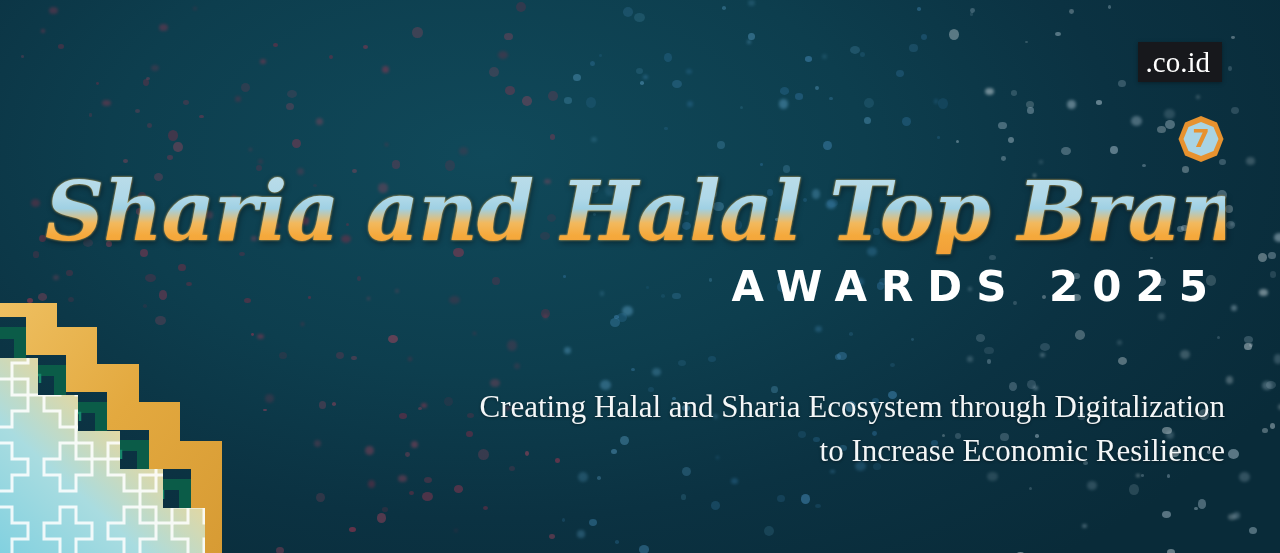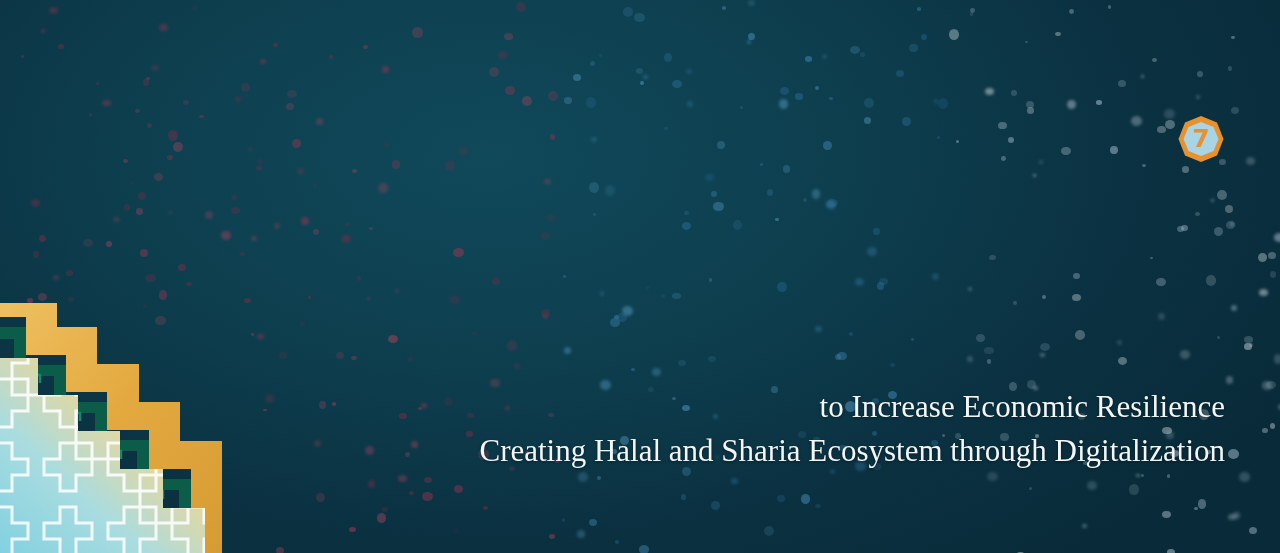--- a/index.html
+++ b/index.html
@@ -605,35 +605,38 @@
           <path d="M172,220 l16,0 l0,-16 l16,0 l0,16 l16,0 l0,16 l-16,0 l0,16 l-16,0 l0,-16 l-16,0 Z"></path>
           <path d="M12,60 l16,0 l0,-16 l16,0 l0,16 l16,0 l0,16 l-16,0 l0,16 l-16,0 l0,-16 l-16,0 Z"></path>
           <path d="M76,124 l16,0 l0,-16 l16,0 l0,16 l16,0 l0,16 l-16,0 l0,16 l-16,0 l0,-16 l-16,0 Z"></path>
           <path d="M140,188 l16,0 l0,-16 l16,0 l0,16 l16,0 l0,16 l-16,0 l0,16 l-16,0 l0,-16 l-16,0 Z"></path>
         </g>
       </g>
     </svg>
   </div>
 
   <div class="logo">
+    <div class="logo-tld">.co.id</div>
   </div>
 
   <div class="headline">
 
     <div class="line-indonesia">
       <div class="edition-badge">
         <svg width="48" height="48" viewBox="0 0 48 48" xmlns="http://www.w3.org/2000/svg">
           <polygon points="24,1 40,7.5 46.5,24 40,40.5 24,47 8,40.5 1.5,24 8,7.5" fill="#E7922F"></polygon>
           <polygon points="24,7 36.5,12 41.5,24 36.5,36 24,41 11.5,36 6.5,24 11.5,12" fill="#A9D4E4"></polygon>
         </svg>
         <div class="edition-num">7</div>
       </div>
     </div>
 
-
+    <div class="txt-script">Sharia and Halal Top Brand</div>
+
+    <div class="txt-awards">AWARDS 2025</div>
   </div>
 
   <div class="tagline">
+    <span>Creating Halal and Sharia Ecosystem through Digitalization</span>
     <span>to Increase Economic Resilience</span>
-    <span>Creating Halal and Sharia Ecosystem through Digitalization</span>
   </div>
 
 </div>
 
 </body></html>

